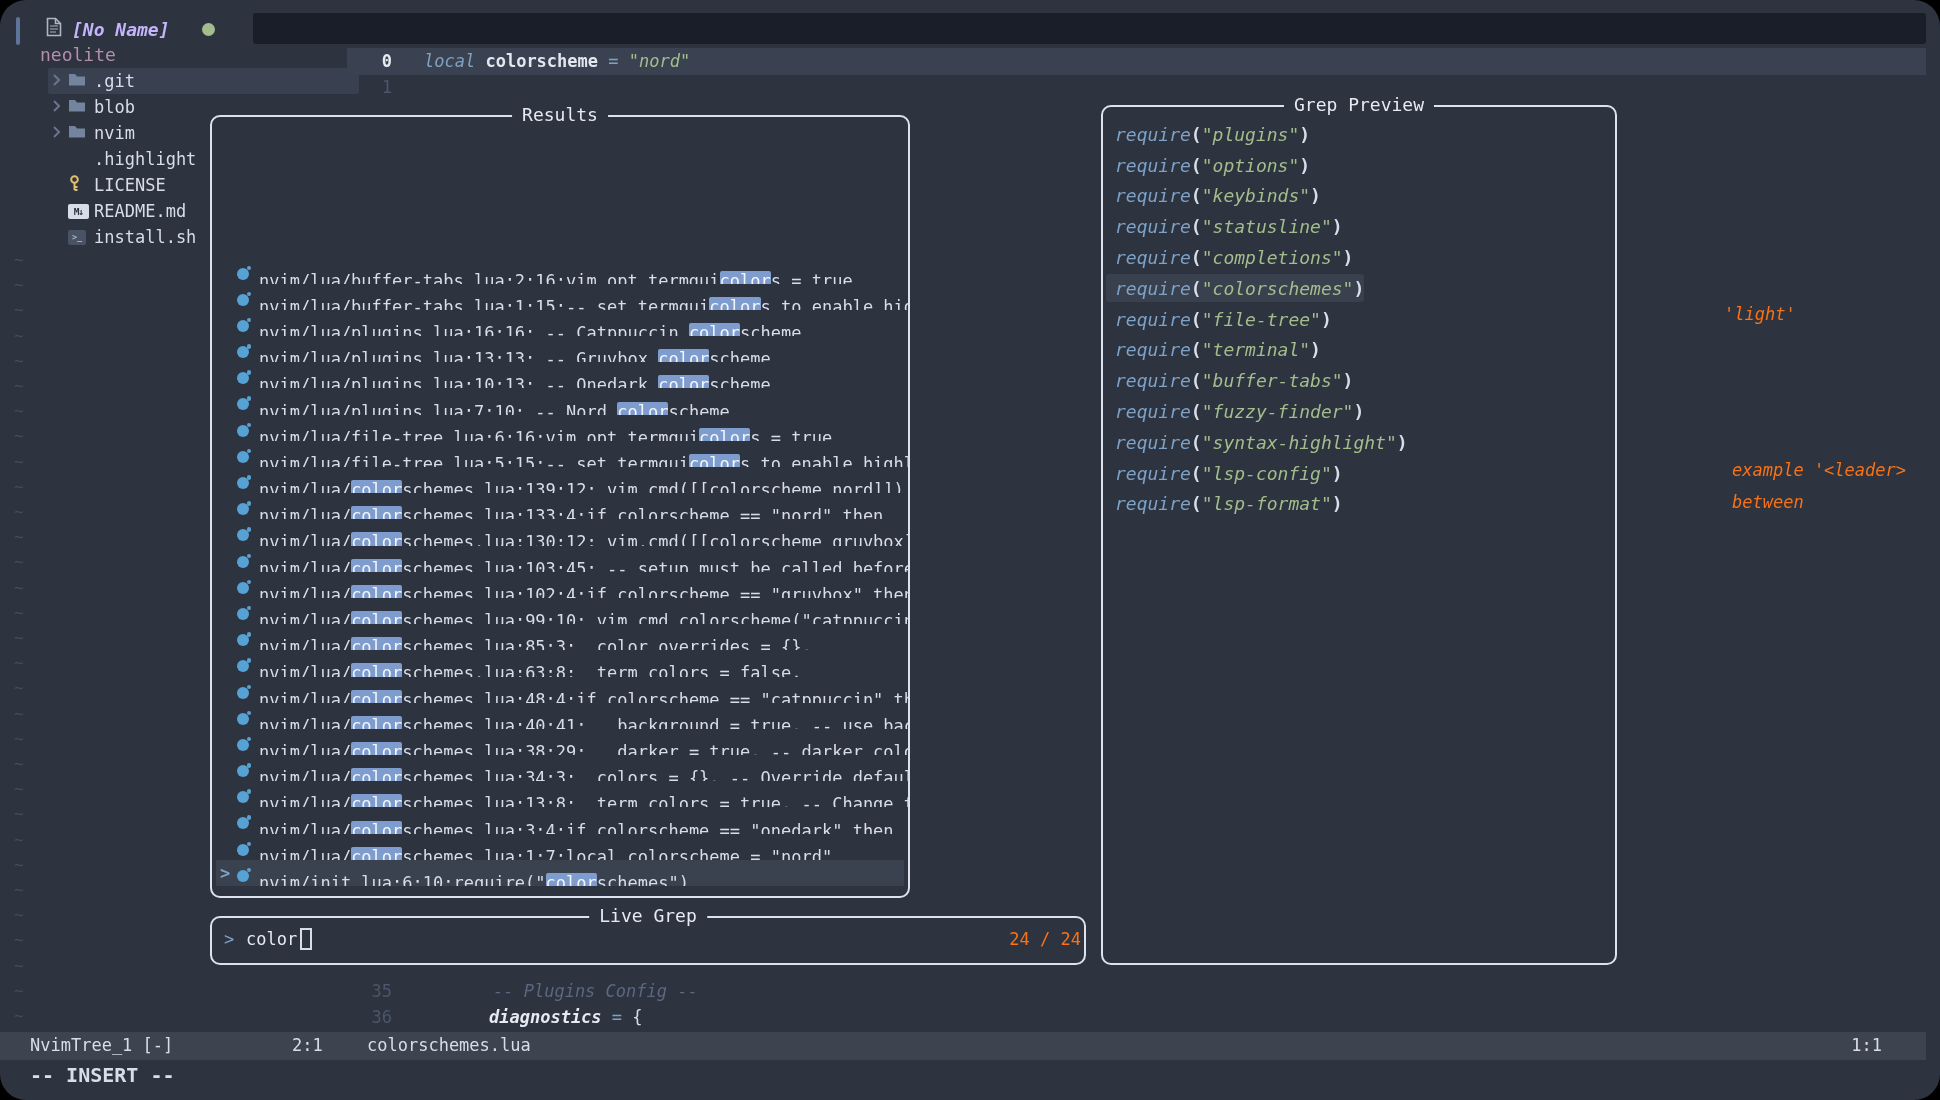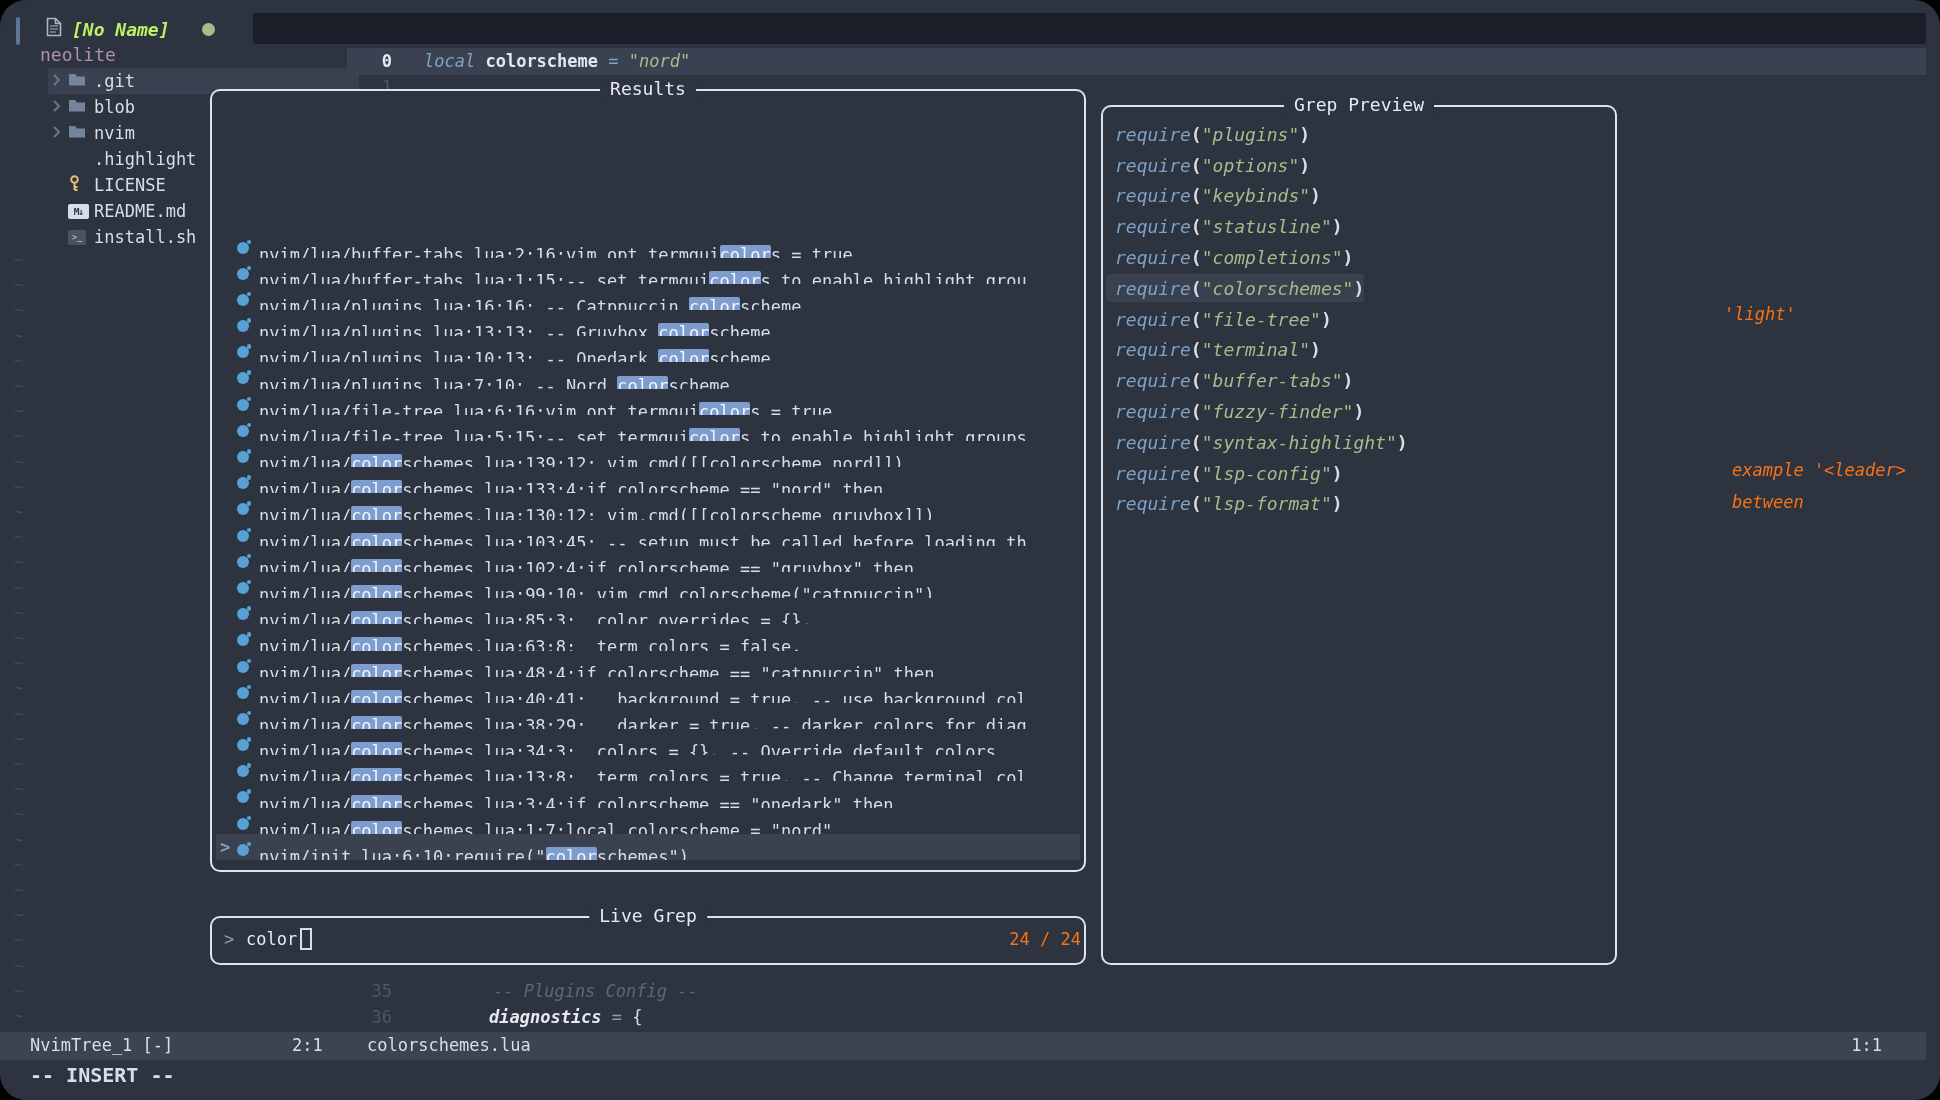--- a/index.html
+++ b/index.html
@@ -11,21 +11,21 @@
   }
   *{margin:0;padding:0;box-sizing:border-box;}
   html,body{background:#000;}
   body{width:1940px;height:1100px;position:relative;font-family:"DejaVu Sans Mono",monospace;}
   .window{position:absolute;inset:0;background:var(--bg);border-radius:26px;overflow:hidden;}
 
   
   .tab-indicator{position:absolute;left:16px;top:17px;width:4px;height:28px;background:#5e7499;border-radius:2px;}
   .tabline-fill{position:absolute;left:253px;top:13px;width:1673px;height:31px;background:var(--bg-dark);border-radius:3px;}
   .tab{position:absolute;left:46px;top:12px;height:34px;display:flex;align-items:center;gap:10px;}
-  .tab-label{font-size:18px;font-style:italic;font-weight:bold;color:#bef264;}
+  .tab-label{font-size:18px;font-style:italic;font-weight:bold;color:#c4b5fd;}
   .mod-dot{width:13px;height:13px;border-radius:50%;background:var(--green);margin-left:22px;}
 
   
   .tree-root{position:absolute;left:40px;top:44px;font-size:18px;color:var(--pink);}
   .tree{position:absolute;left:0;top:68px;width:347px;}
   .tree-row{position:relative;height:26px;display:flex;align-items:center;margin-left:48px;width:311px;border-radius:2px;font-size:17px;color:var(--fg);}
   .tree-row.selected{background:#39404f;}
   .tree-chev{width:20px;display:flex;align-items:center;justify-content:flex-start;padding-left:4px;}
   .tree-ico{width:26px;display:flex;align-items:center;}
   .tilde-col{position:absolute;left:14px;top:247px;color:var(--dimmer);font-size:16px;line-height:25.2px;}
@@ -40,21 +40,21 @@
   .tok-op{color:var(--blue);}
   .tok-str{color:var(--green);font-style:italic;}
   .tok-func{color:#e6ebf3;font-weight:bold;font-style:italic;}
   .faint{position:absolute;font-size:17px;font-style:italic;color:#f97316;white-space:pre;}
   .commenttxt{color:var(--comment);font-style:italic;}
 
   
   .float{position:absolute;background:var(--bg);border:2px solid var(--border);border-radius:10px;}
   .float-title{position:absolute;top:-13px;left:50%;transform:translateX(-50%);background:var(--bg);
     padding:0 10px;font-size:18px;color:#e6ebf3;white-space:nowrap;}
-  .results{left:210px;top:89px;width:876px;height:783px;}
+  .results{left:210px;top:115px;width:700px;height:783px;}
   .results-rows{position:absolute;left:0;right:0;bottom:10px;}
   .r-row{position:relative;height:26.2px;display:flex;align-items:center;font-size:17px;color:var(--fg);white-space:pre;overflow:hidden;}
   .r-row .r-sel-bg{display:none;}
   .r-row.selected .r-sel-bg{display:block;position:absolute;left:4px;right:4px;top:0;bottom:0;background:var(--sel);}
   .r-arrow{position:absolute;left:8px;color:var(--blue);font-weight:bold;display:none;}
   .r-row.selected .r-arrow{display:block;}
   .r-ico{position:absolute;left:25px;top:6px;}
   .r-text{position:absolute;left:47px;margin-top:20px;}
   .match{background:var(--match-bg);color:var(--match-fg);border-radius:2px;}
   .luaicon{position:relative;display:inline-block;width:14px;height:14px;}

